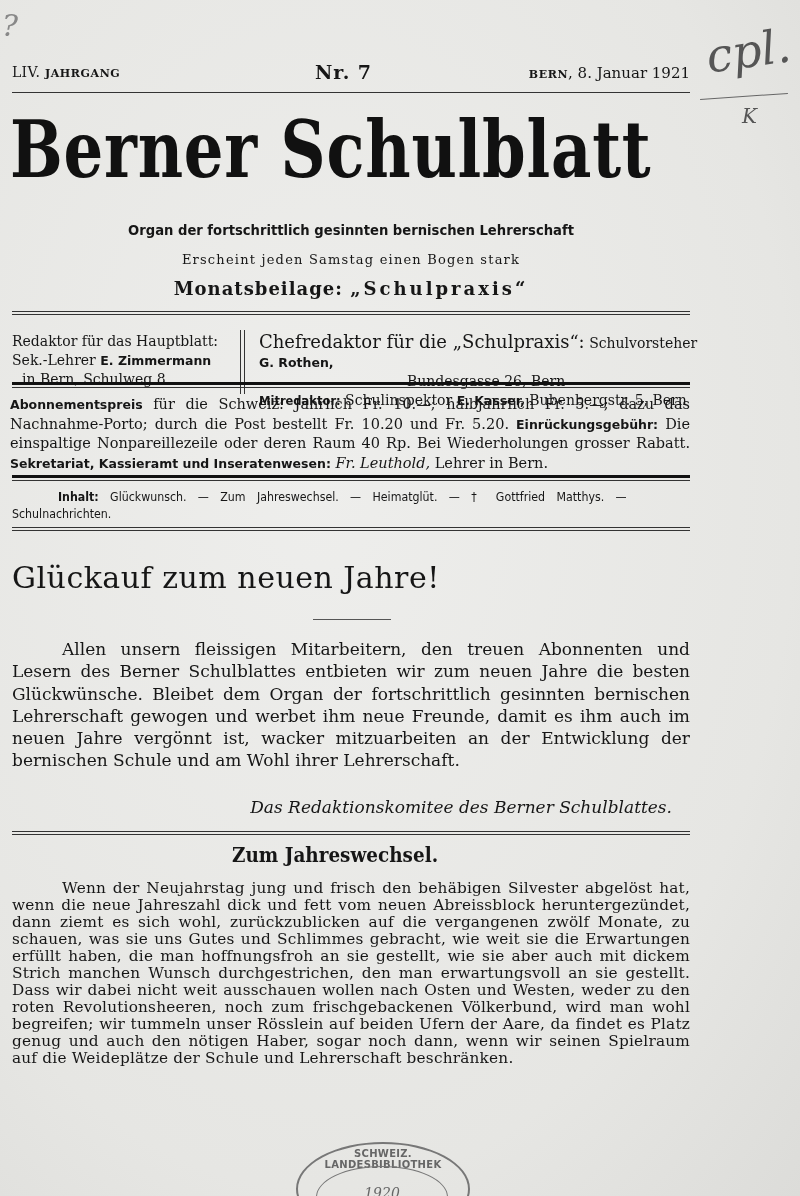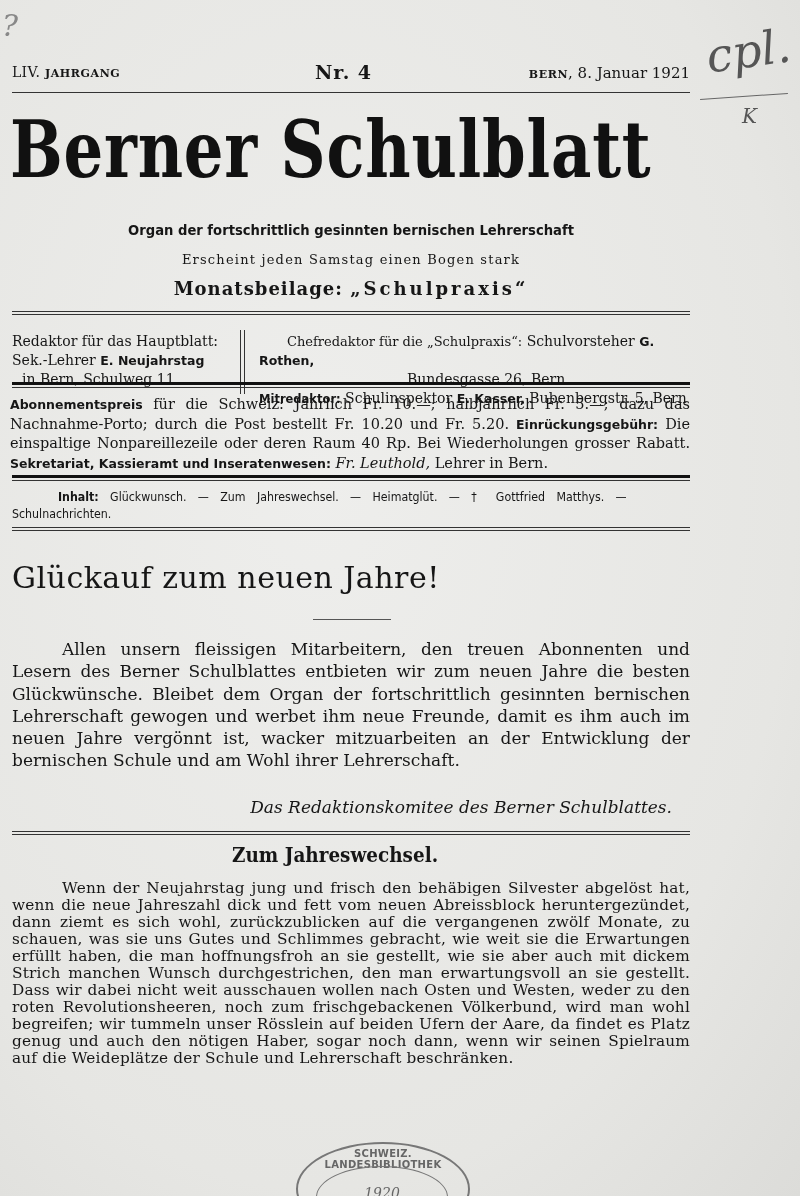--- a/index.html
+++ b/index.html
@@ -92,41 +92,41 @@
 
 <div class="page">
 
   <span class="mark-left">?</span>
   <span class="hand hand1">cpl.</span>
   <div class="hand-rule"></div>
   <span class="hand hand2">K</span>
 
   <div class="topline">
     <span class="jahrgang"><span>LIV.</span> <span class="sc">JAHRGANG</span></span>
-    <span class="nr">Nr. 4</span>
+    <span class="nr">Nr. 7</span>
     <span class="ort"><span class="sc">BERN</span><span>, 8. Januar 1921</span></span>
   </div>
   <div class="rule-top"></div>
 
   <div class="title">Berner Schulblatt</div>
   <div class="sub1">Organ der fortschrittlich gesinnten bernischen Lehrerschaft</div>
   <div class="sub2">Erscheint jeden Samstag einen Bogen stark</div>
   <div class="sub3"><span>Monatsbeilage:</span> <span class="wide">„Schulpraxis“</span></div>
 
   <div class="dbl" style="top:311px;"></div>
 
   <div class="editors">
     <div class="ed-left">
       <div>Redaktor für das Hauptblatt:</div>
-      <div class="l2"><span>Sek.-Lehrer</span> <span class="sans-b">E. Neujahrstag</span></div>
-      <div class="l3">in Bern, Schulweg 11</div>
+      <div class="l2"><span>Sek.-Lehrer</span> <span class="sans-b">E. Zimmermann</span></div>
+      <div class="l3">in Bern, Schulweg 8</div>
     </div>
     <div class="ed-div"></div>
     <div class="ed-right">
-      <div><span class="sans-b-s" style="font-weight:normal;font-family:'DejaVu Serif',serif;font-size:13px;margin-left:28px;">Chefredaktor für die „Schulpraxis“:</span><span> Schulvorsteher </span><span class="sans-b">G. Rothen,</span></div>
+      <div><span class="sans-b-s" style="font-weight:normal;font-family:'DejaVu Serif',serif;font-size:18px;">Chefredaktor für die „Schulpraxis“:</span><span> Schulvorsteher </span><span class="sans-b">G. Rothen,</span></div>
       <div class="l2">Bundesgasse 26, Bern</div>
       <div><span class="sans-b-s">Mitredaktor:</span><span> Schulinspektor </span><span class="sans-b">E. Kasser,</span><span> Bubenbergstr. 5, Bern</span></div>
     </div>
   </div>
 
   <div class="thick" style="top:382px;"></div>
   <div class="thin" style="top:387px;"></div>
 
   <div class="abo">
     <p class="first"><span class="sans-b">Abonnementspreis</span><span> für die Schweiz: Jährlich Fr. 10.—; halbjährlich Fr. 5.—; dazu das Nachnahme-Porto; durch die Post bestellt Fr. 10.20 und Fr. 5.20. </span><span class="sans-b">Einrückungsgebühr:</span><span> Die einspaltige Nonpareillezeile oder deren Raum 40 Rp. Bei Wiederholungen grosser Rabatt. </span><span class="sans-b">Sekretariat, Kassieramt und Inseratenwesen:</span><i> Fr. Leuthold,</i><span> Lehrer in Bern.</span></p>

